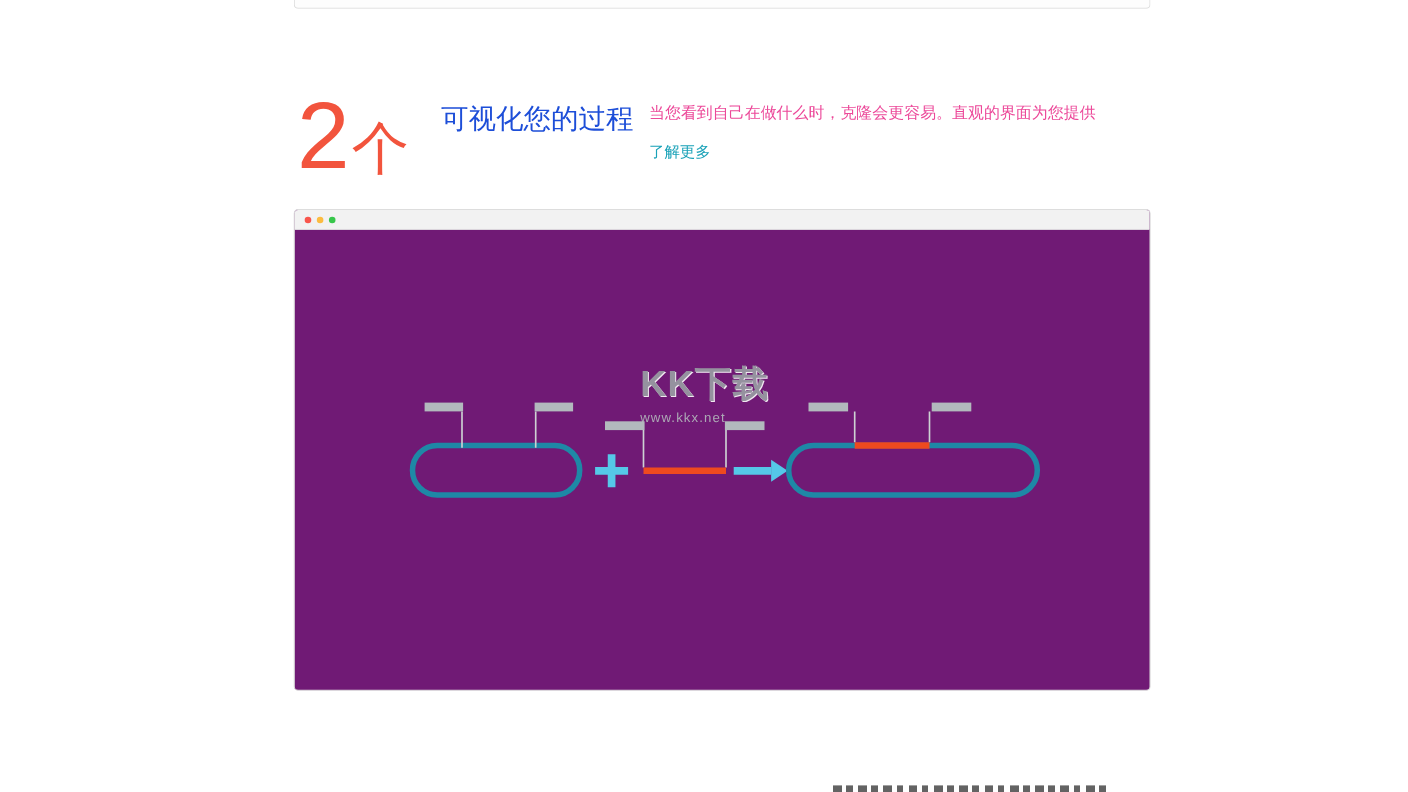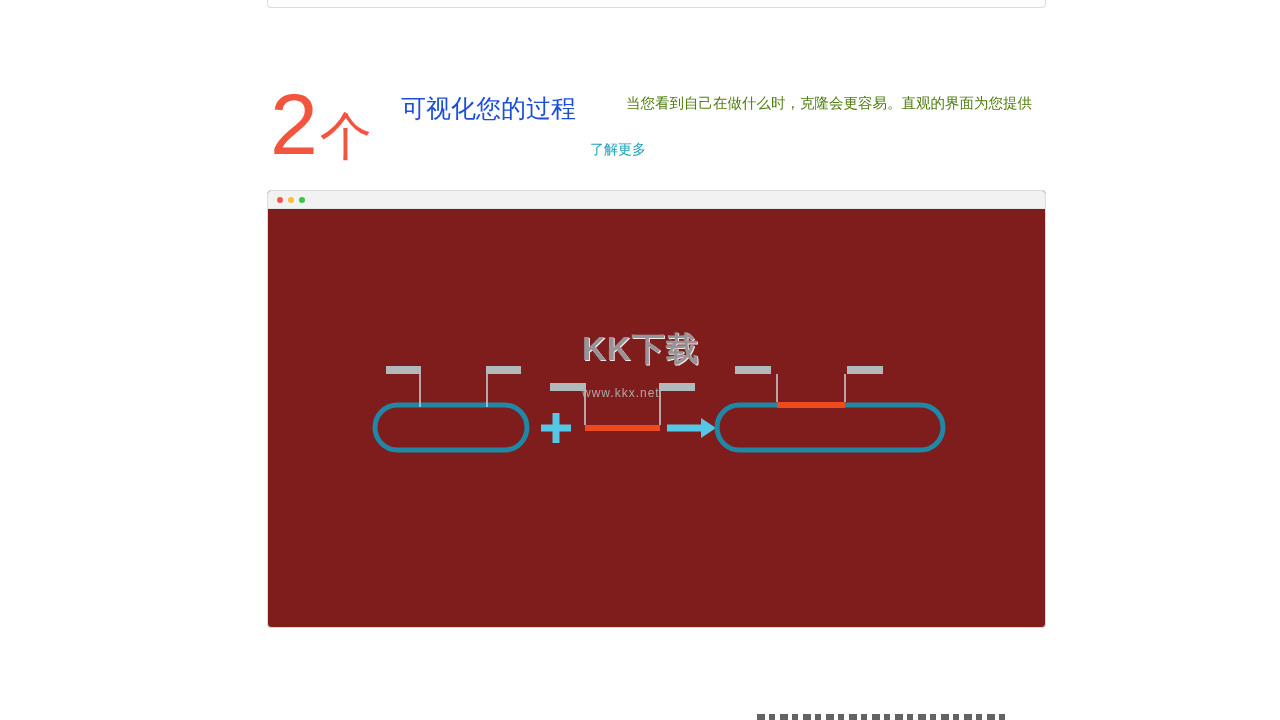--- a/index.html
+++ b/index.html
@@ -21,30 +21,30 @@
     position:absolute;left:270px;top:84px;color:var(--accent);
     display:flex;align-items:baseline;font-weight:300;
   }
   .num{font-size:86px;line-height:80px;}
   .unit{font-size:52px;line-height:52px;margin-left:2px;}
   .feature-heading{
     position:absolute;left:401px;top:92px;width:185px;margin:0;
     font-size:25px;line-height:33px;font-weight:400;color:#1d4ed8;
   }
   .copy{position:absolute;left:590px;top:90px;width:472px;}
-  .desc-line{font-size:14.5px;line-height:27px;color:#4d7c0f;margin-left:36px;}
+  .desc-line{font-size:14.5px;line-height:27px;color:#ec4899;}
   .learn-link{
-    display:inline-block;margin-top:24px;font-size:14px;
+    display:inline-block;margin-top:13px;font-size:14px;
     color:var(--link);text-decoration:none;cursor:pointer;
   }
 
   
   .browser-card{
     position:absolute;left:267px;top:190px;width:779px;height:438px;
-    box-sizing:border-box;background:#7f1d1d;
+    box-sizing:border-box;background:#701a75;
     border:1px solid #dddddd;border-radius:4px;
   }
   .titlebar{
     height:18px;background:#f2f2f2;border-bottom:1px solid #e4e4e4;
     border-radius:3px 3px 0 0;display:flex;align-items:center;
     padding-left:9px;gap:5px;box-sizing:border-box;
   }
   .dot{width:6px;height:6px;border-radius:50%;}
   .dot-red{background:var(--dot-red);}
   .dot-yellow{background:var(--dot-yellow);}
@@ -54,21 +54,21 @@
 
   
   .watermark{
     position:absolute;left:314px;top:118px;width:160px;
     pointer-events:none;opacity:.9;
   }
   .wm-title{
     font-size:33px;font-weight:bold;letter-spacing:1px;color:#9aa0a4;
     text-shadow:1px 1px 0 #ffffff;
   }
-  .wm-url{font-size:12px;letter-spacing:1px;color:#b3b8bc;margin-top:14px;}
+  .wm-url{font-size:12px;letter-spacing:1px;color:#b3b8bc;margin-top:1px;}
 
   
   .clipped-text{
     position:absolute;left:757px;top:714px;width:253px;height:6px;
     background:repeating-linear-gradient(90deg,
       #3c3c3c 0 8px,transparent 8px 12px,
       #3c3c3c 12px 18px,transparent 18px 23px);
     opacity:.8;
   }
 </style>

